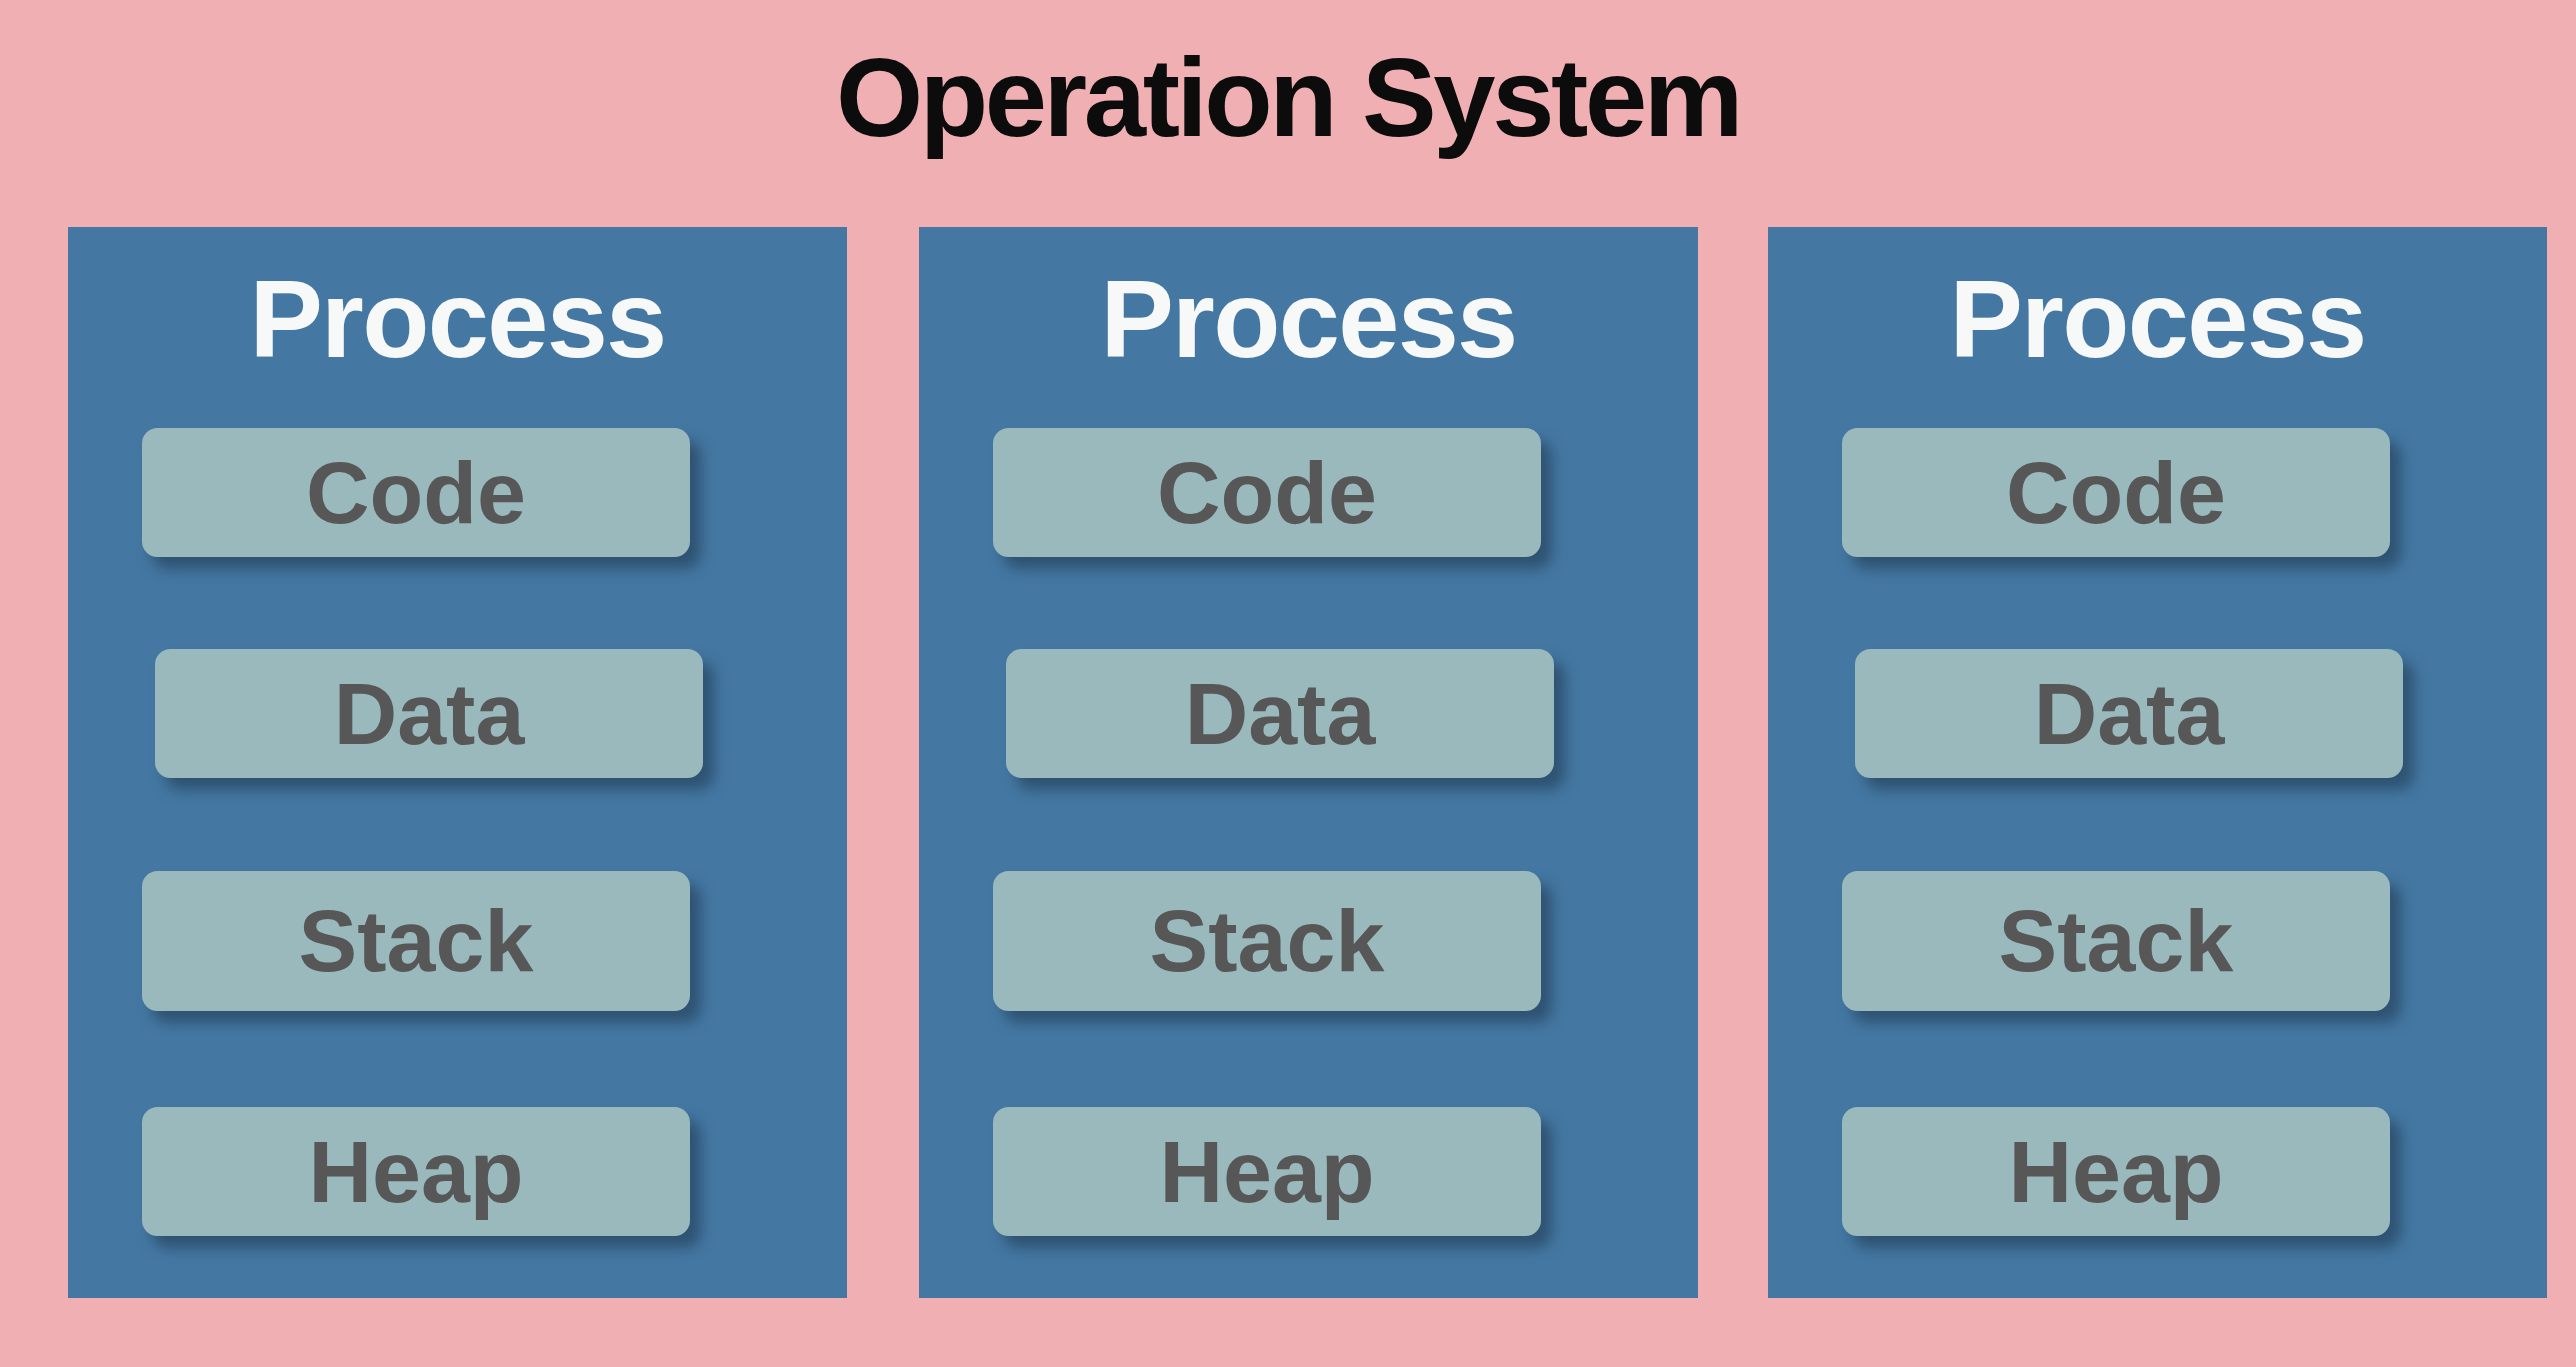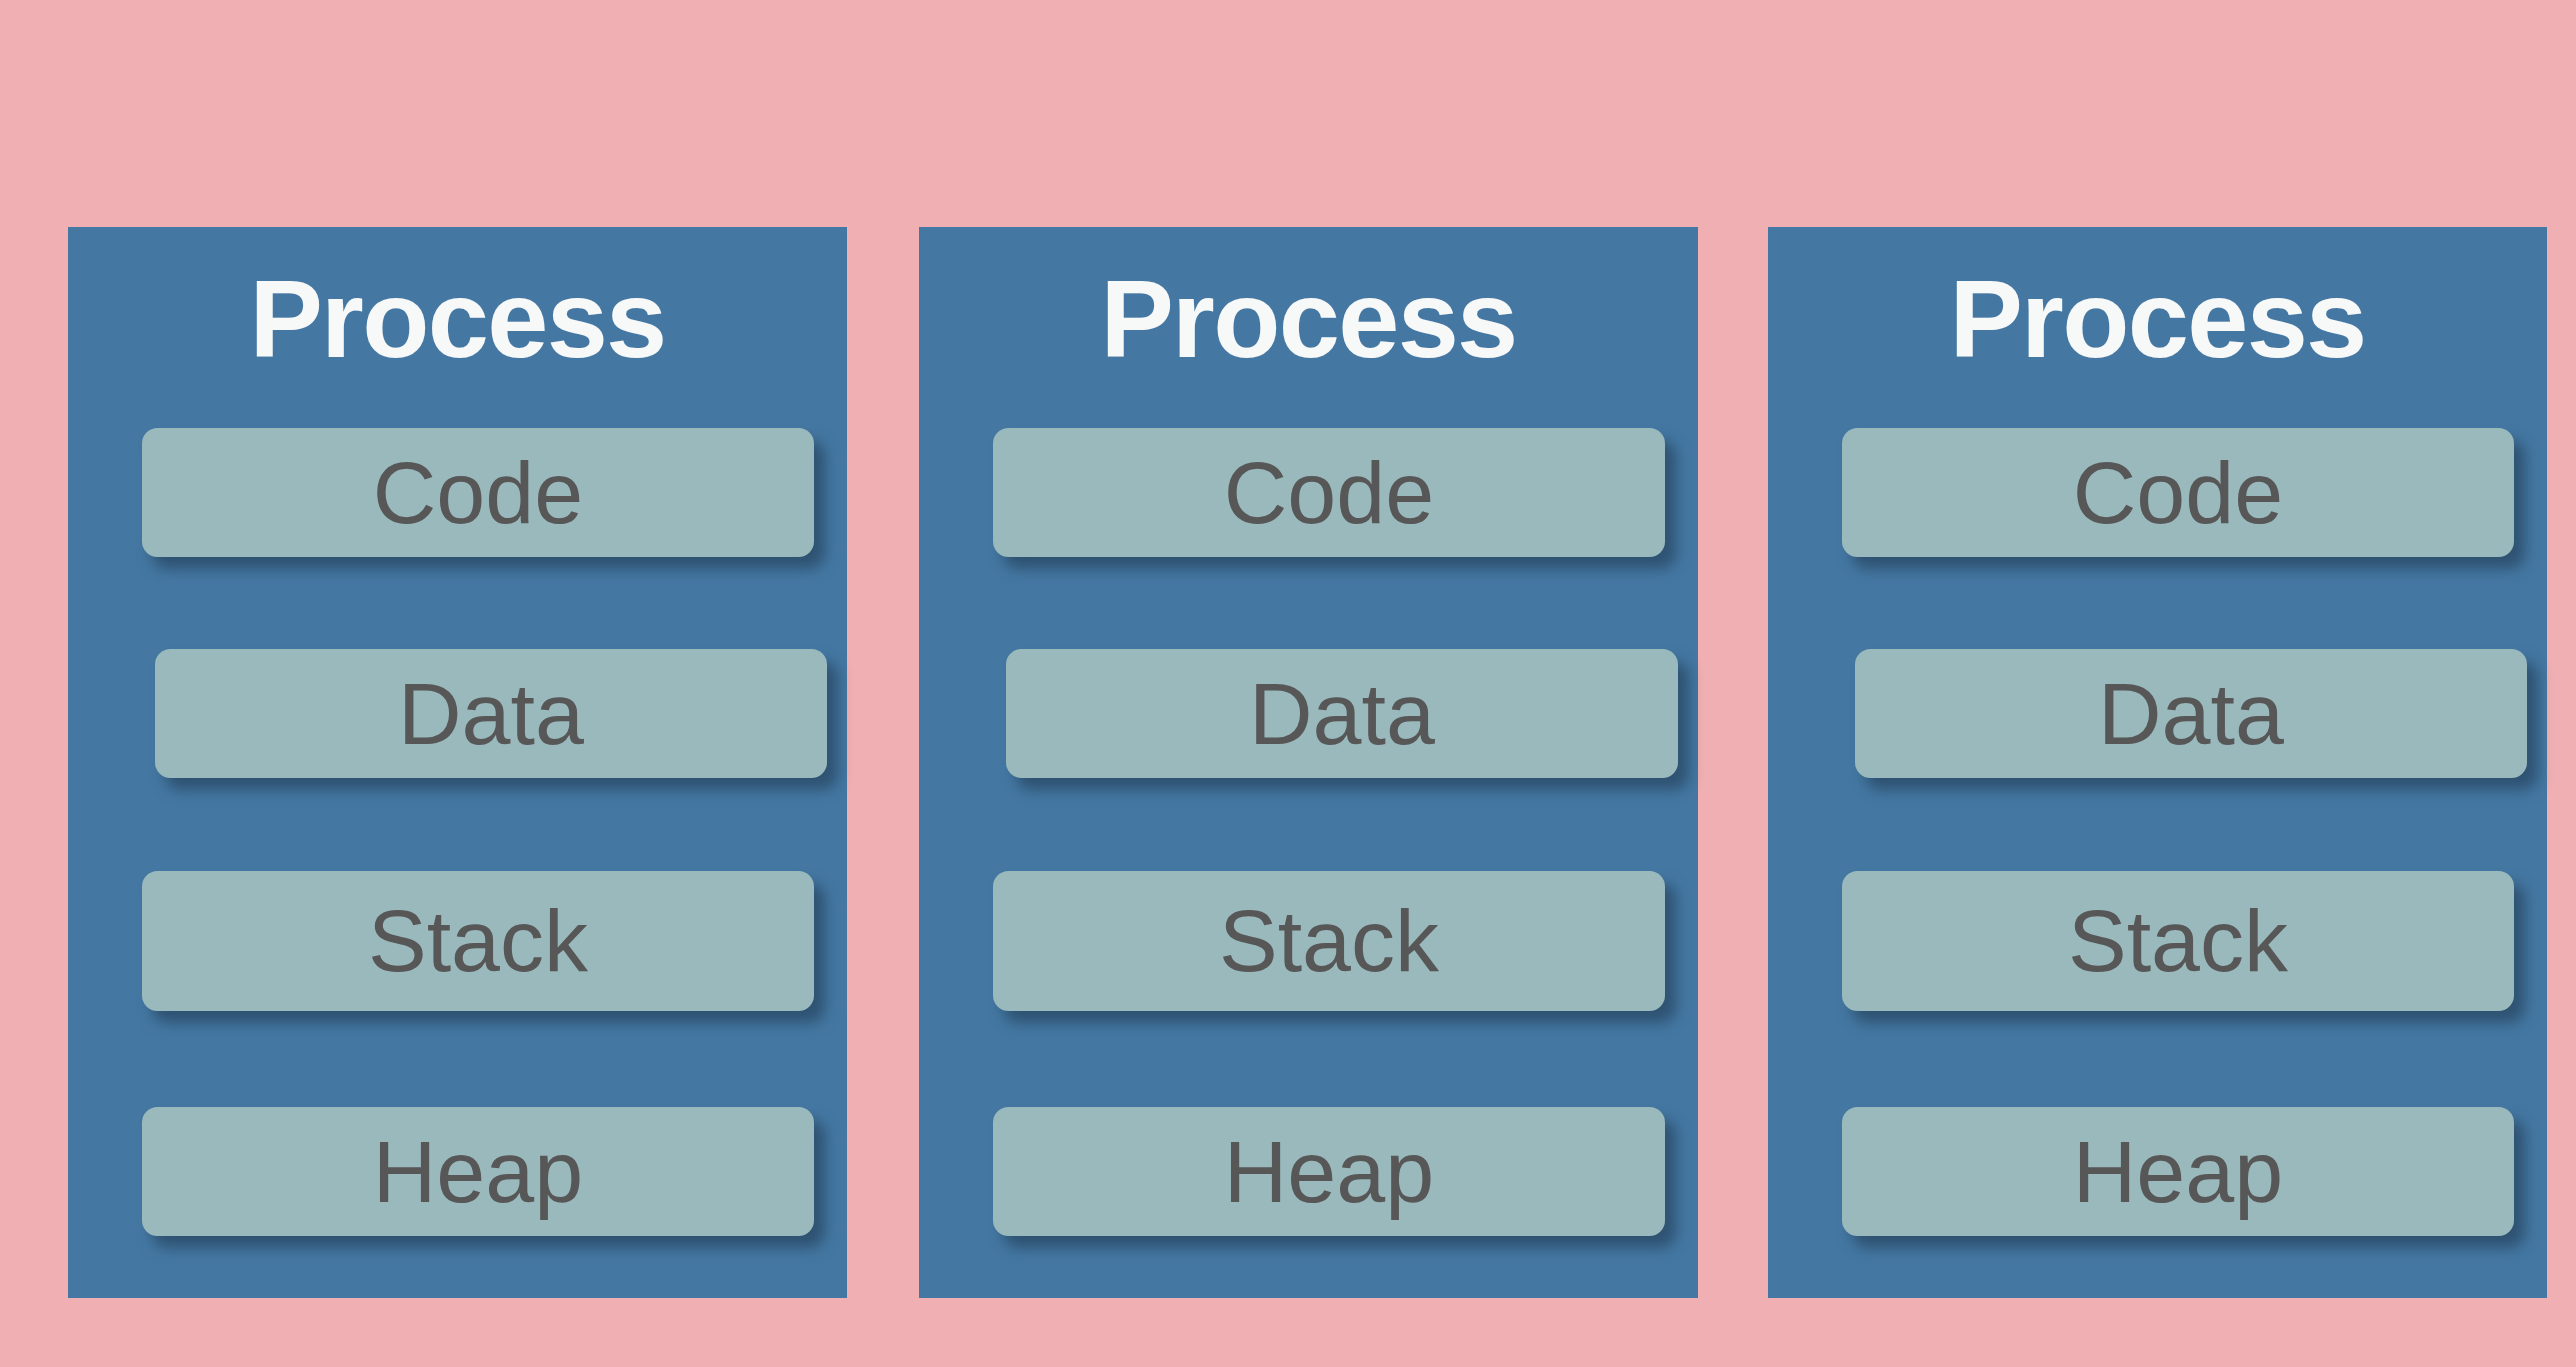--- a/index.html
+++ b/index.html
@@ -45,42 +45,43 @@
     text-align: center;
     font-size: 110px;
     font-weight: 700;
     letter-spacing: -1.7px;
     color: var(--process-title-text, #f7f8f8);
     line-height: 1.1;
   }
   .segment {
     position: absolute;
     left: 74px;
-    width: 672px;
+    width: 548px;
     height: 129px;
     background: var(--segment-fill, #9ab9bc);
     border-radius: 15.5px;
     box-shadow: 10.3px 12px 13.8px var(--segment-shadow, rgba(26,46,66,0.5));
     display: flex;
     align-items: center;
     justify-content: center;
     font-size: 88px;
-    font-weight: 400;
+    font-weight: 700;
     color: var(--segment-text, #575757);
   }
   .seg1 { top: 201px; }
   .seg2 { top: 422px; margin-left: 13px; }
   .seg3 { top: 644px; height: 140px; }
   .seg4 { top: 880px; text-align: right; }
 </style>
 </head>
 <body>
 
 <div class="canvas">
 
+  <div class="os-title">Operation System</div>
 
   <div class="process p1">
     <div class="process-title">Process</div>
     <div class="segment seg1">Code</div>
     <div class="segment seg2">Data</div>
     <div class="segment seg3">Stack</div>
     <div class="segment seg4">Heap</div>
   </div>
 
   <div class="process p2">

